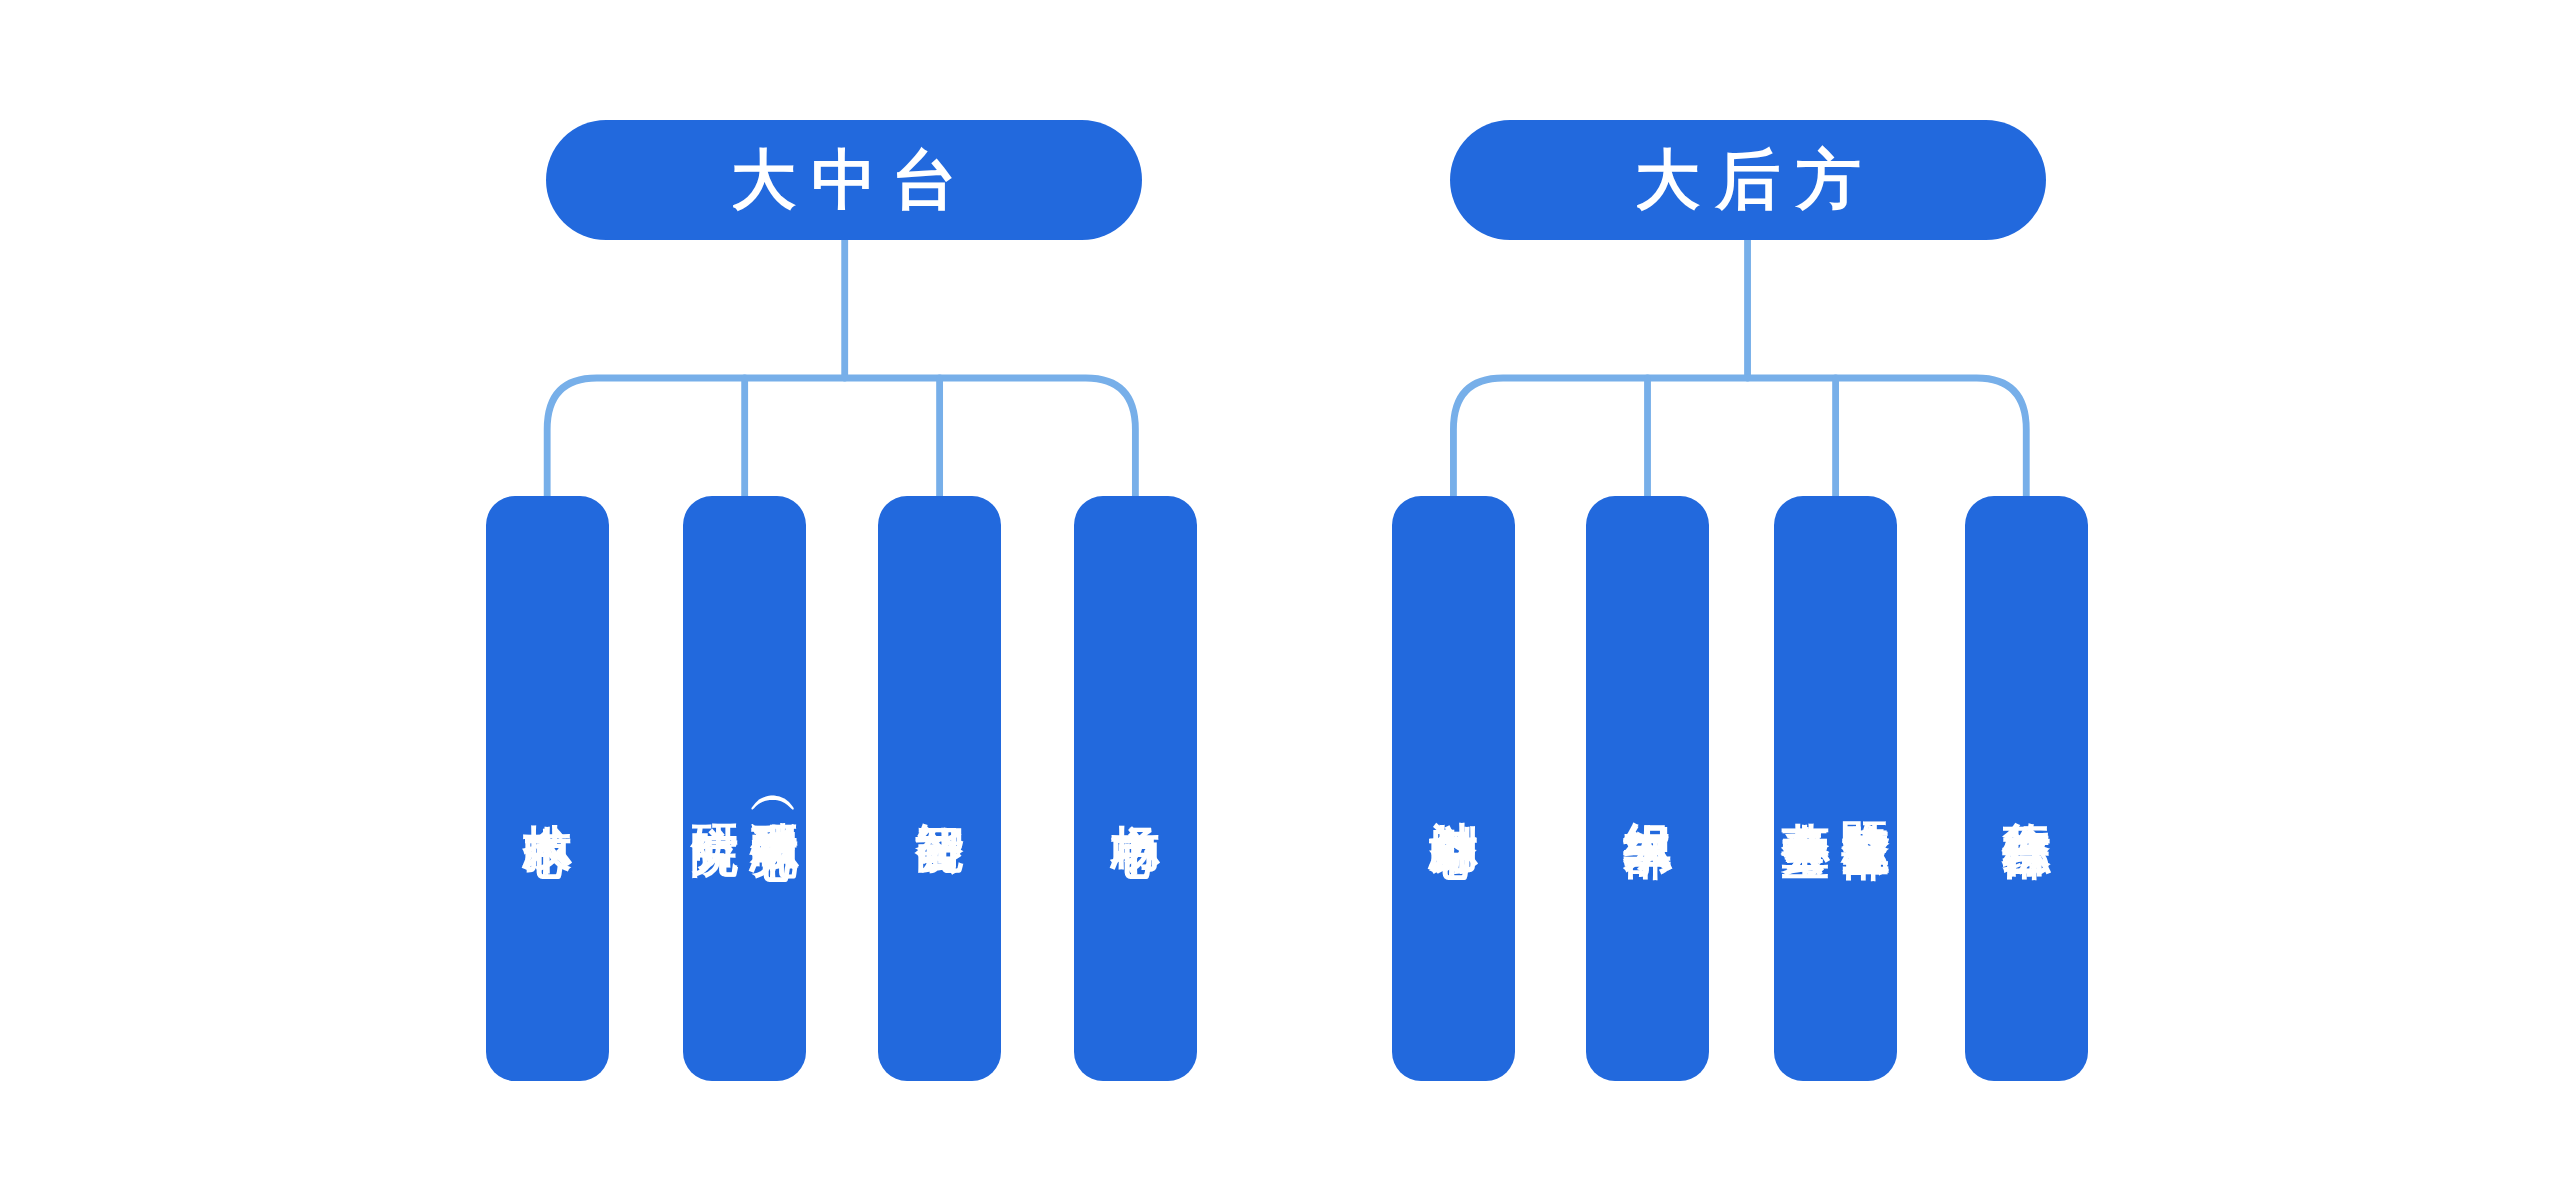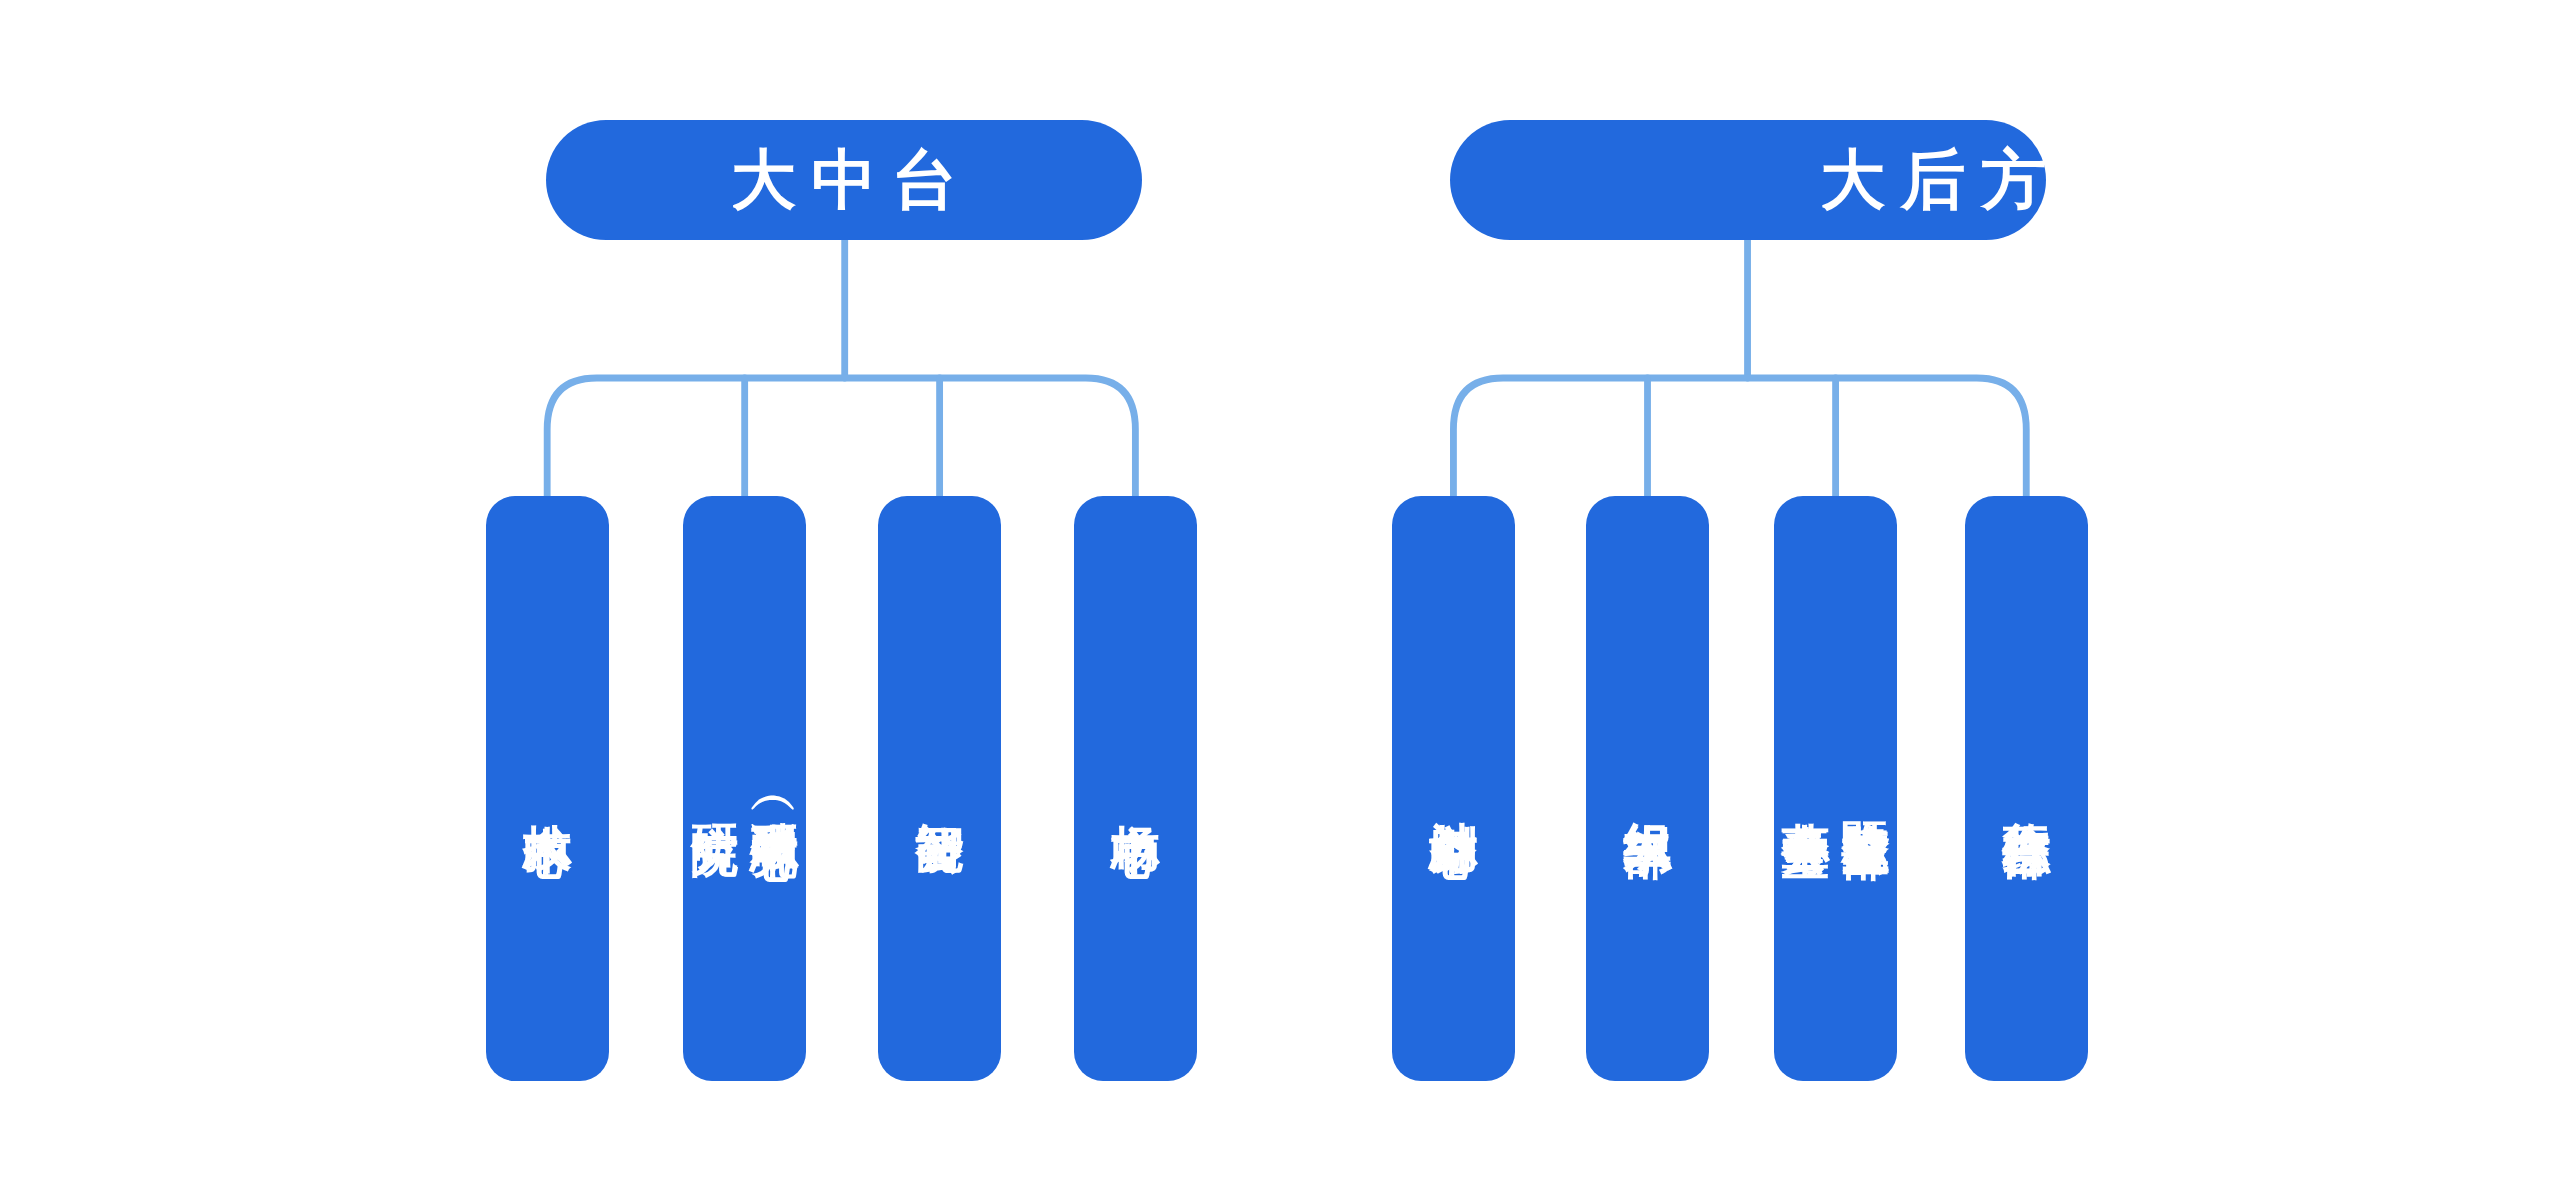--- a/index.html
+++ b/index.html
@@ -30,21 +30,21 @@
   .child-node .child-label{
     writing-mode:vertical-lr;text-orientation:mixed;
     white-space:pre-line;text-align:center;
     color:var(--label);font-size:48px;font-weight:700;
     letter-spacing:1.7px;line-height:60px;
   }
   
   .pos-root-left{left:546px;top:120px;width:596px;}
   .pos-l1{left:486px;} .pos-l2{left:683px;} .pos-l3{left:878px;} .pos-l4{left:1074px;}
   
-  .pos-root-right{left:1450px;top:120px;width:596px;justify-content:flex-end;}
+  .pos-root-right{left:1450px;top:120px;width:596px;}
   .pos-r1{left:1392px;} .pos-r2{left:1586px;} .pos-r3{left:1774px;} .pos-r4{left:1965px;}
 </style>
 </head>
 <body>
 
 <div class="canvas">
 
   <svg class="connectors" viewBox="0 0 3013 1387" xmlns="http://www.w3.org/2000/svg">
 
     <path d="M988 279 L988 442"></path>

